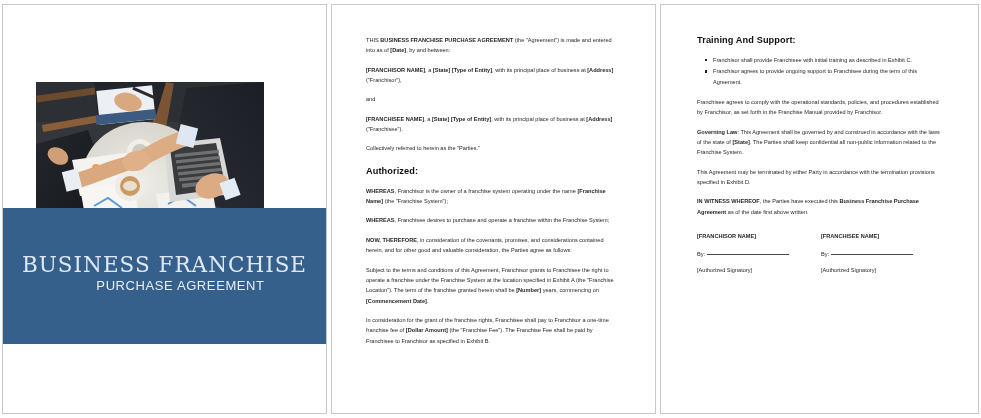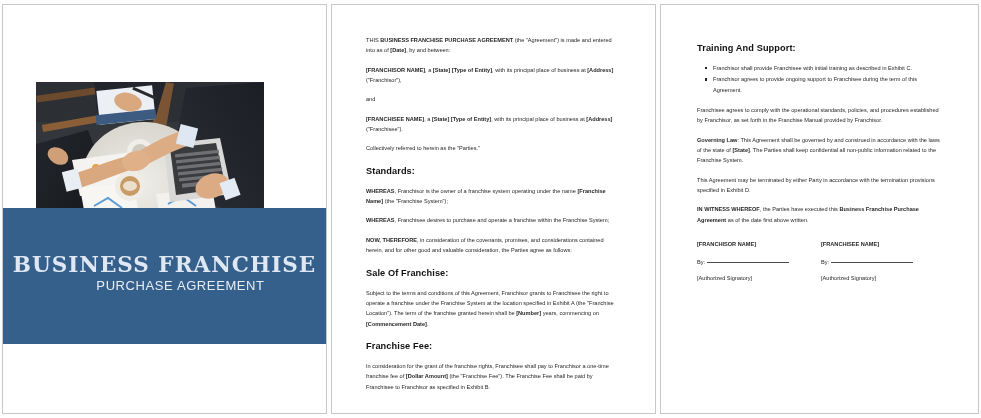--- a/index.html
+++ b/index.html
@@ -56,21 +56,21 @@
   }
   .cover-title-wrap {
     position: absolute;
     left: 0;
     top: 248px;
     width: 100%;
     text-align: center;
   }
   .cover-title-main {
     font-family: "DejaVu Serif", serif;
-    font-weight: bold;
+    font-weight: normal;
     font-size: 21.5px;
     letter-spacing: 1.0px;
     color: #dfe8f2;
     line-height: 1.08;
     white-space: nowrap;
   }
   .cover-title-sub {
     font-family: "Liberation Sans", sans-serif;
     font-weight: normal;
     font-size: 13px;
@@ -102,21 +102,21 @@
   p.para b { font-weight: bold; }
 
   h2.sec {
     margin: 12px 0 9px 0;
     font-size: 9.2px;
     font-weight: bold;
     letter-spacing: 0.1px;
     color: #111111;
     line-height: 1.2;
   }
-  h2.sec.first { margin-top: 8px; }
+  h2.sec.first { margin-top: 0; }
 
   ul.bullets {
     margin: 0 0 10px 0;
     padding-left: 16px;
     list-style: none;
   }
   ul.bullets li {
     position: relative;
     font-size: 5.6px;
     line-height: 1.85;
@@ -274,29 +274,27 @@
 
   <div class="page" id="page-2">
     <div class="body-area">
 
       <p class="para">THIS <b>BUSINESS FRANCHISE PURCHASE AGREEMENT</b> (the "Agreement") is made and entered into as of <b>[Date]</b>, by and between:</p>
       <p class="para"><b>[FRANCHISOR NAME]</b>, a <b>[State] [Type of Entity]</b>, with its principal place of business at <b>[Address]</b> ("Franchisor"),</p>
       <p class="para">and</p>
       <p class="para"><b>[FRANCHISEE NAME]</b>, a <b>[State] [Type of Entity]</b>, with its principal place of business at <b>[Address]</b> ("Franchisee").</p>
       <p class="para">Collectively referred to herein as the "Parties."</p>
 
-      <h2 class="sec">Standards:</h2>
+      <h2 class="sec">Authorized:</h2>
       <p class="para"><b>WHEREAS</b>, Franchisor is the owner of a franchise system operating under the name <b>[Franchise Name]</b> (the "Franchise System");</p>
       <p class="para"><b>WHEREAS</b>, Franchisee desires to purchase and operate a franchise within the Franchise System;</p>
       <p class="para"><b>NOW, THEREFORE</b>, in consideration of the covenants, promises, and considerations contained herein, and for other good and valuable consideration, the Parties agree as follows:</p>
 
-      <h2 class="sec">Sale Of Franchise:</h2>
       <p class="para">Subject to the terms and conditions of this Agreement, Franchisor grants to Franchisee the right to operate a franchise under the Franchise System at the location specified in Exhibit A (the "Franchise Location"). The term of the franchise granted herein shall be <b>[Number]</b> years, commencing on <b>[Commencement Date]</b>.</p>
 
-      <h2 class="sec">Franchise Fee:</h2>
       <p class="para">In consideration for the grant of the franchise rights, Franchisee shall pay to Franchisor a one-time franchise fee of <b>[Dollar Amount]</b> (the "Franchise Fee"). The Franchise Fee shall be paid by Franchisee to Franchisor as specified in Exhibit B.</p>
 
     </div>
   </div>
 
   <div class="page" id="page-3">
     <div class="body-area">
 
       <h2 class="sec first">Training And Support:</h2>
       <ul class="bullets">

